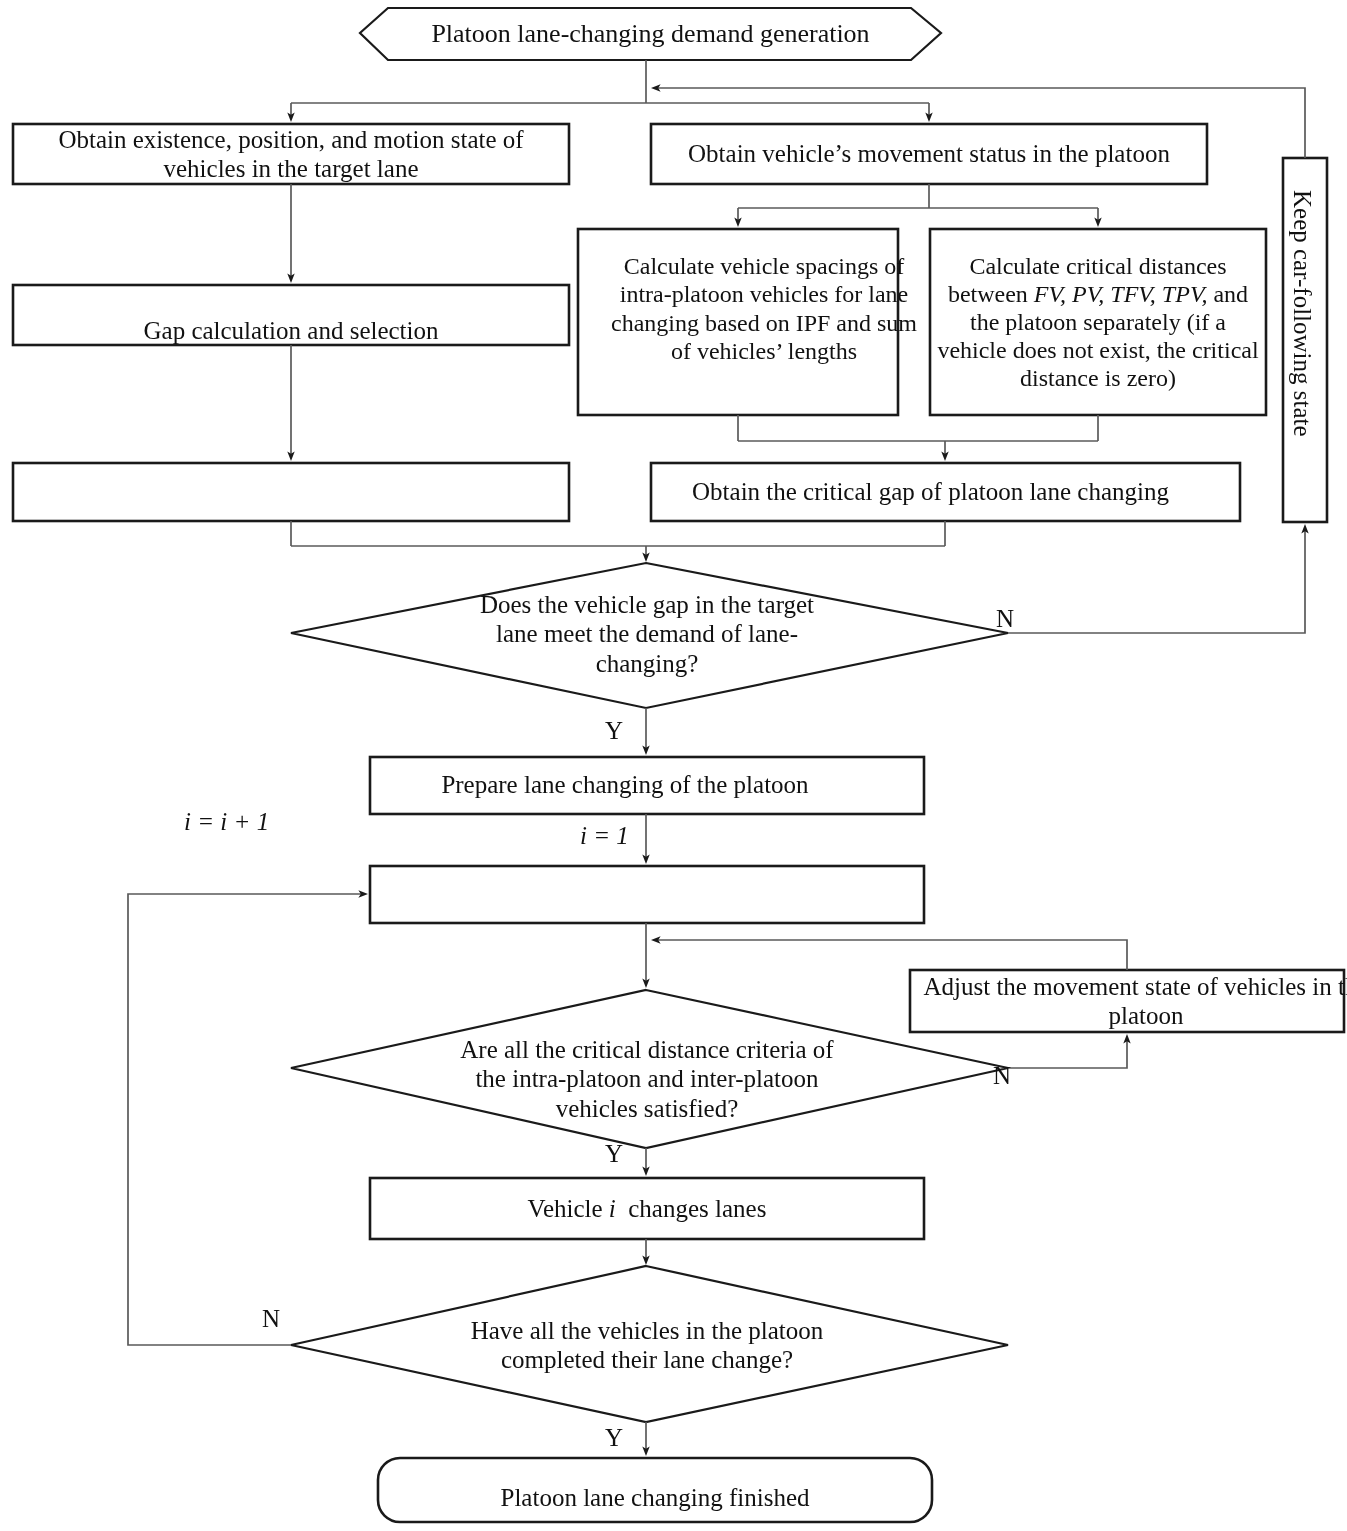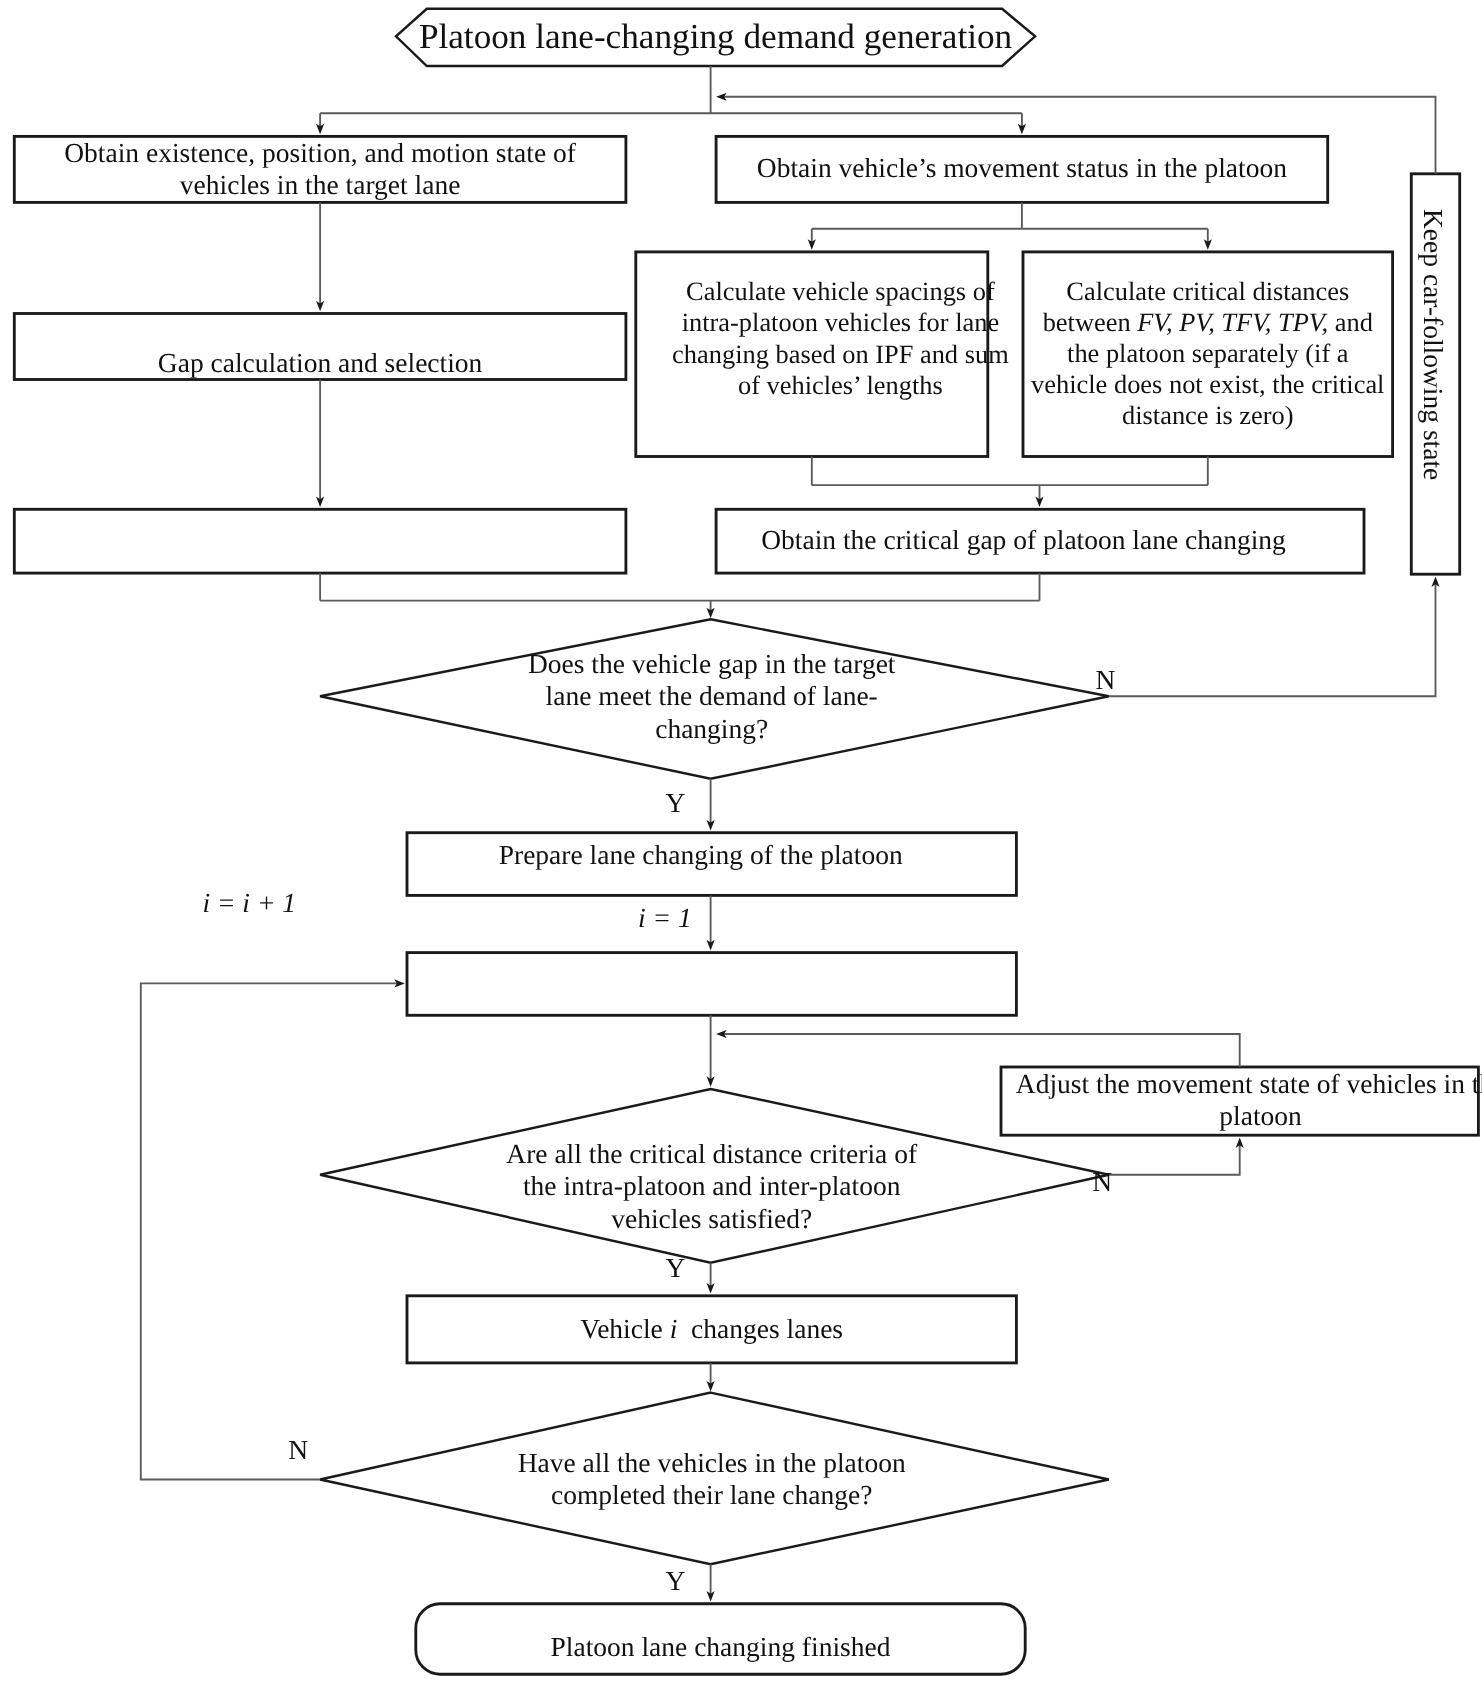--- a/index.html
+++ b/index.html
@@ -55,21 +55,21 @@
     line-height: 1.17;
     pointer-events: none;
     box-sizing: border-box;
   }
   .node-text span.inner {
     display: block;
     width: 100%;
     padding: 0 6px;
     box-sizing: border-box;
   }
-  .fs-26 { font-size: 32px; }
+  .fs-26 { font-size: 26px; }
   .fs-25 { font-size: 25px; }
   .fs-24 { font-size: 24px; }
   .edge-label {
     position: absolute;
     color: #111111;
     font-size: 25px;
     white-space: nowrap;
     pointer-events: none;
   }
   .edge-label.italic-math {
@@ -207,21 +207,21 @@
   <div class="node-text fs-25" style="left:636px; top:463px; width:589px; height:58px;">
     <span class="inner">Obtain the critical gap of platoon lane changing</span>
   </div>
 
   <div class="vert-box-text" style="left:1316px; top:190px; transform: rotate(90deg);">Keep car-following state</div>
 
   <div class="node-text fs-25" style="left:451px; top:588px; width:392px; height:92px;">
     <span class="inner">Does the vehicle gap in the target lane meet the demand of lane-changing?</span>
   </div>
 
-  <div class="node-text fs-25" style="left:360px; top:757px; width:554px; height:42px;">
+  <div class="node-text fs-25" style="left:348px; top:757px; width:554px; height:42px;align-items:flex-end;">
     <span class="inner">Prepare lane changing of the platoon</span>
   </div>
 
 
   <div class="node-text fs-25" style="left:451px; top:1018px; width:392px; height:122px;">
     <span class="inner">Are all the critical distance criteria of the intra-platoon and inter-platoon vehicles satisfied?</span>
   </div>
 
   <div class="node-text fs-25" style="left:910px; top:970px; width:472px; height:62px;">
     <span class="inner">Adjust the movement state of vehicles in the platoon</span>

